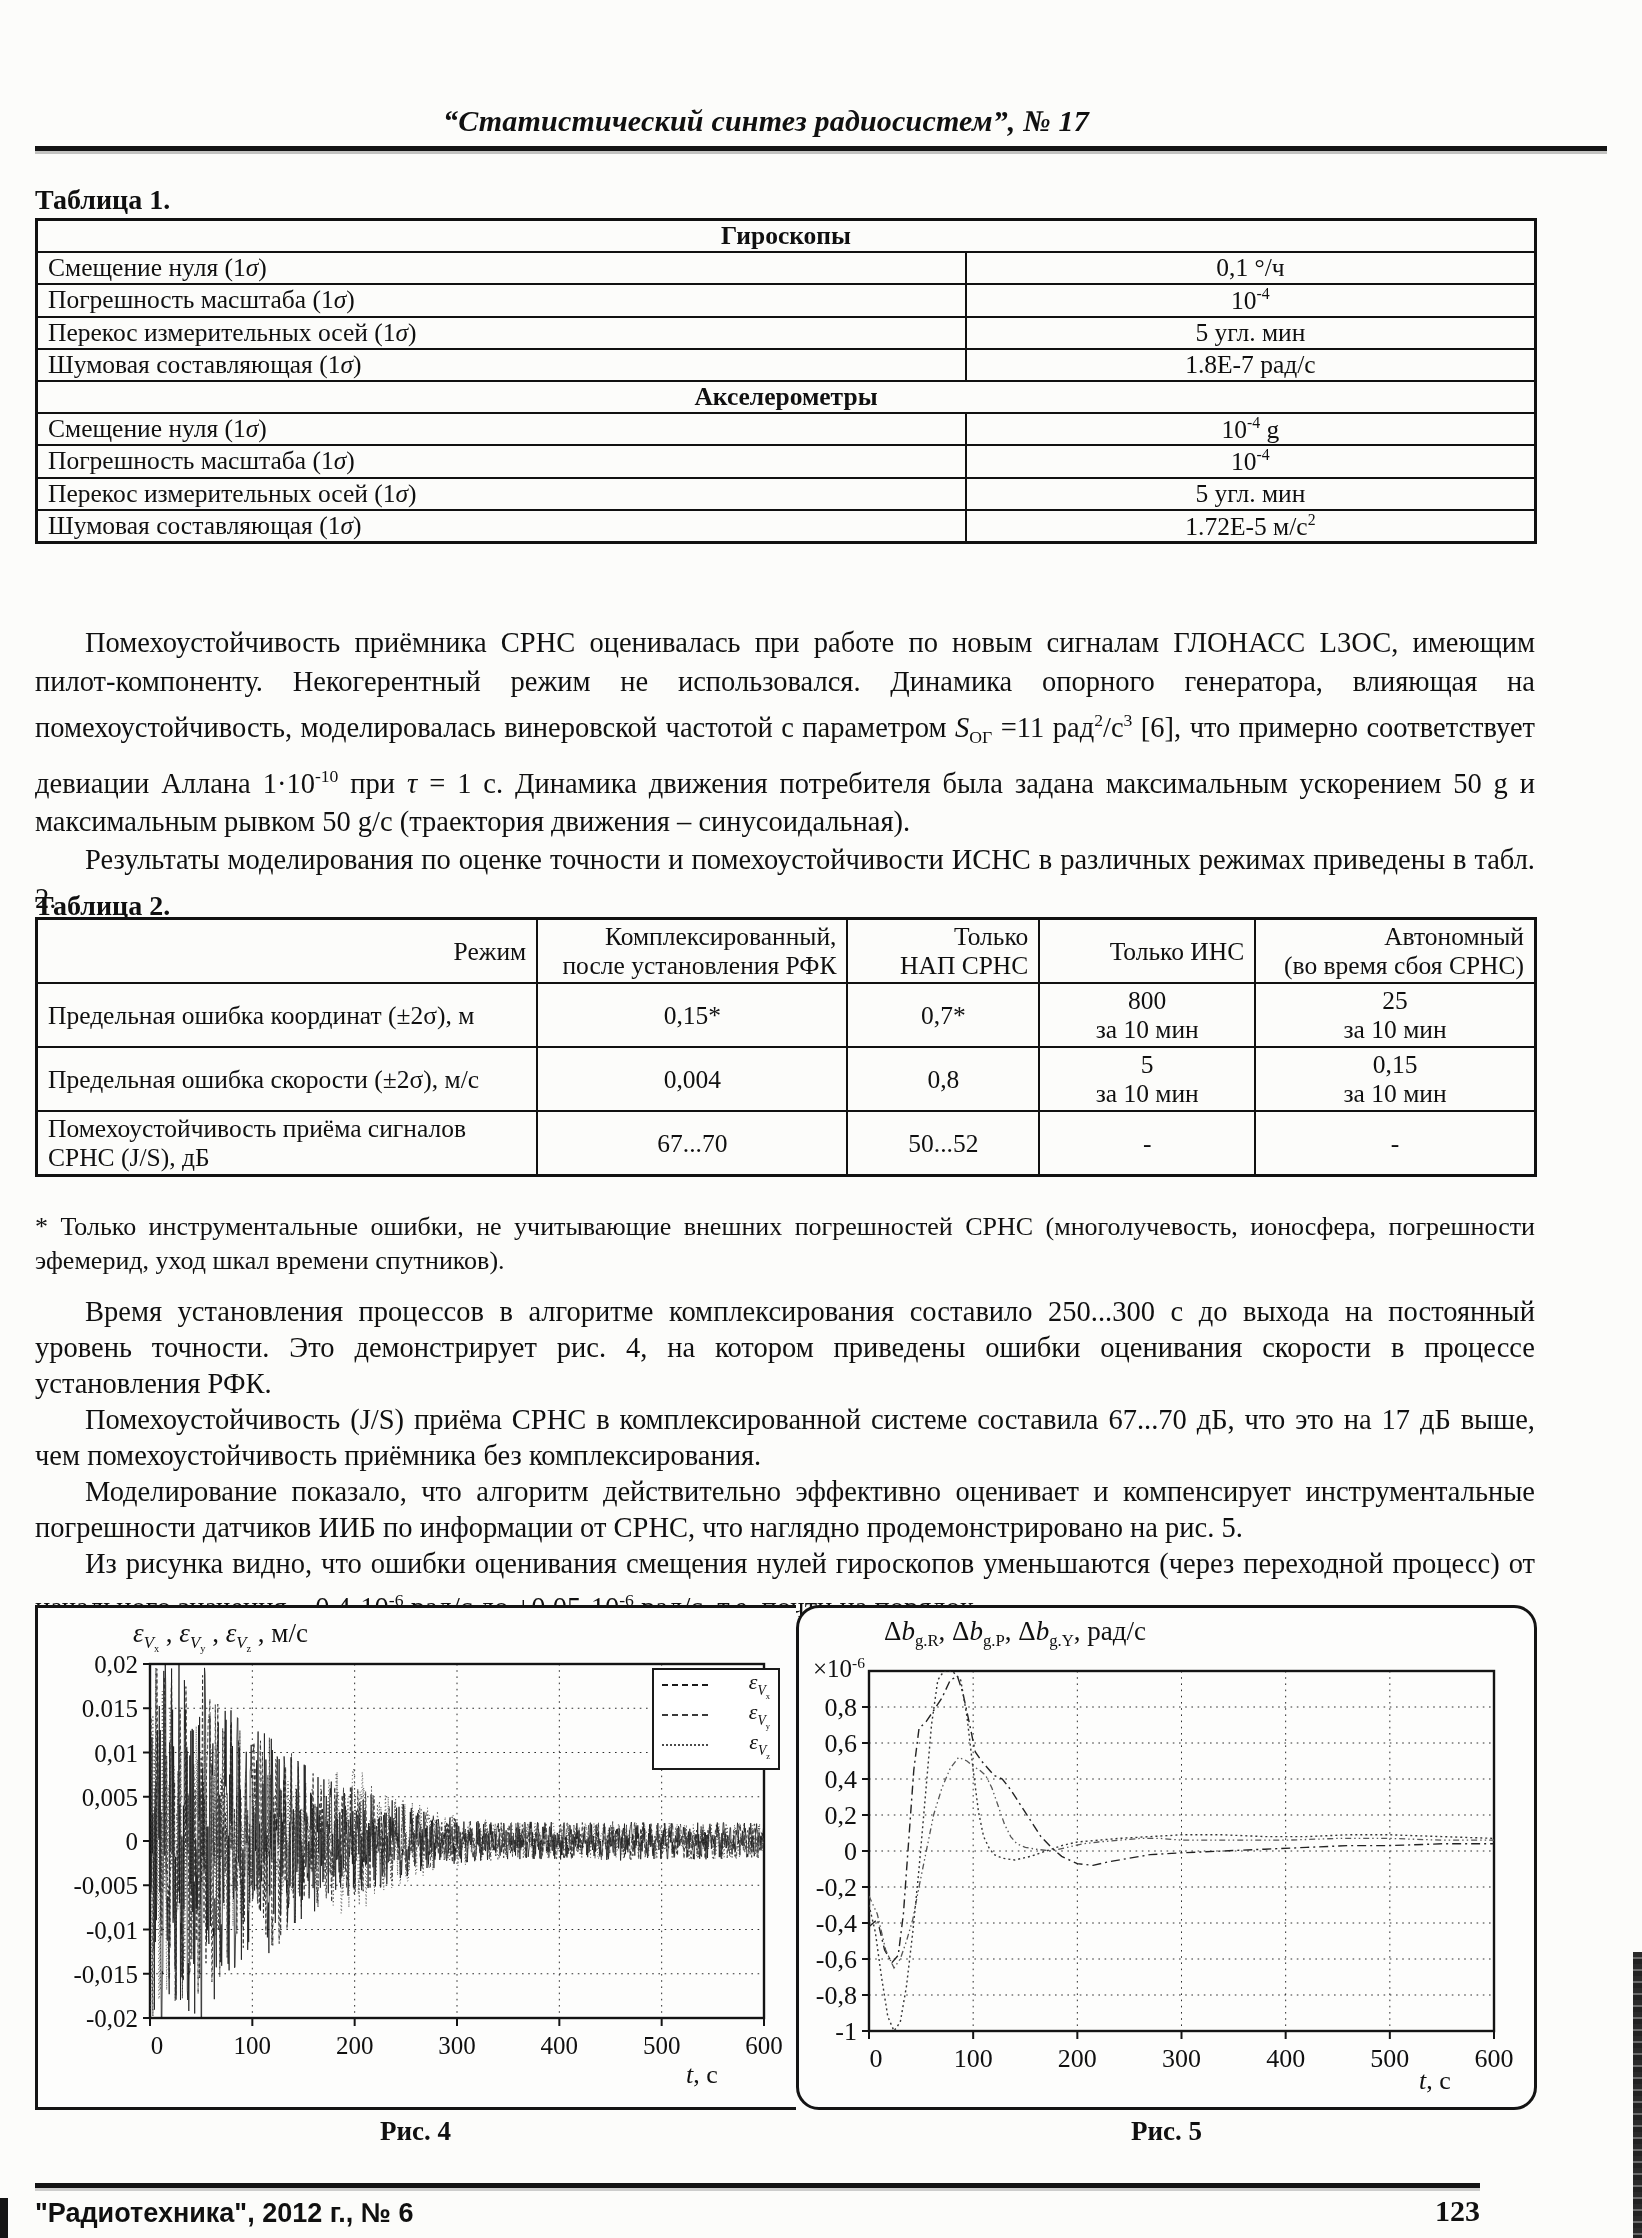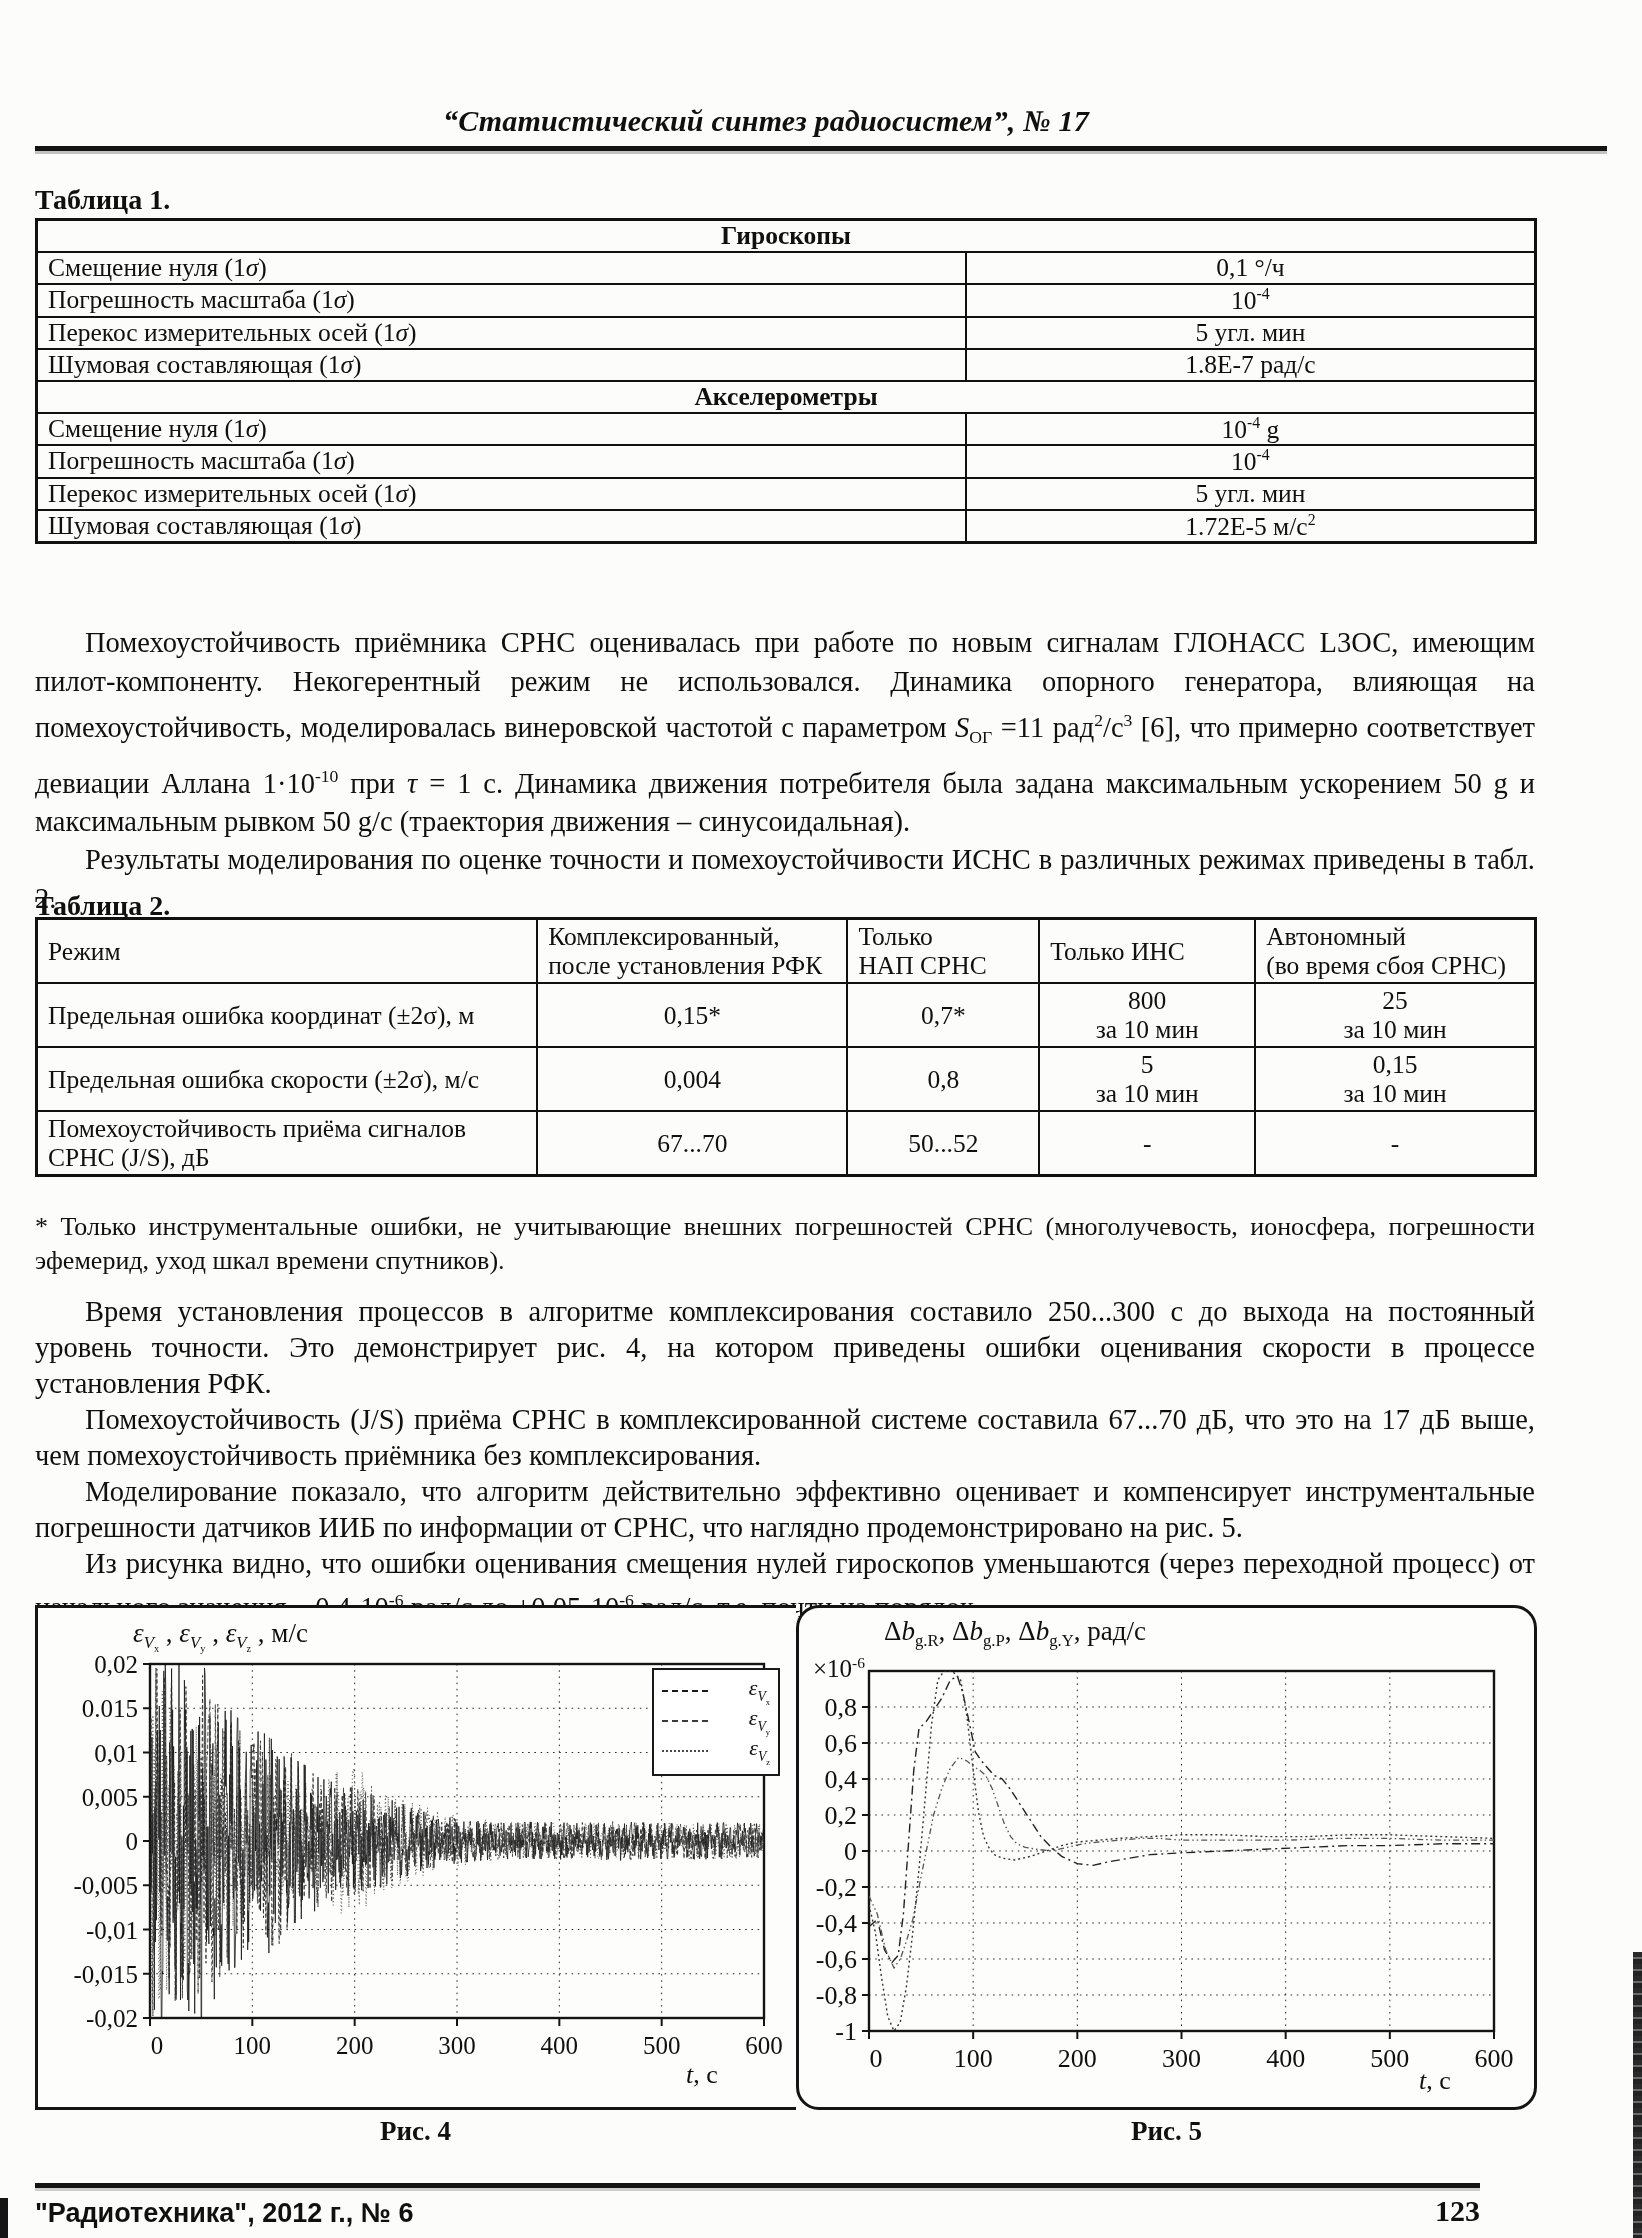--- a/index.html
+++ b/index.html
@@ -20,21 +20,21 @@
   #t2-label{top:890px;left:35px;}
   
   table{border-collapse:collapse;table-layout:fixed;}
   .t1{top:218px;left:35px;width:1502px;font-size:25.5px;border:3px solid #111;}
   .t1 td{border:2px solid #111;height:30px;padding:0 10px;vertical-align:middle;}
   .t1 td.hdr{text-align:center;}
   .t1 td.sec{text-align:center;font-weight:700;}
   .t1 td.val{text-align:center;}
   .t2{top:917px;left:35px;width:1502px;font-size:25.5px;line-height:29px;border:3px solid #111;}
   .t2 td{border:2.5px solid #111;padding:2px 10px;vertical-align:middle;}
-  .t2 td.hdr{text-align:left;height:54px;}
+  .t2 td.hdr{text-align:right;height:54px;}
   .t2 td.lbl{text-align:left;height:52px;}
   .t2 td.val{text-align:center;height:52px;}
   .footnote{top:1210px;left:35px;width:1500px;font-size:26px;line-height:34px;text-align:justify;}
   
   .paras{left:35px;width:1500px;font-size:28.5px;}
   #paras-top{top:624px;line-height:38.5px;}
   #paras-bottom{top:1294px;line-height:36px;}
   .paras p{margin:0;text-indent:50px;text-align:justify;}
   sup{font-size:.62em;} sub{font-size:.62em;}
   
@@ -43,21 +43,21 @@
   #fig4box{width:914px;border-right:none;}
   #fig5box{width:741px;border-left:3px solid #141414;border-radius:23px;}
   .figtitle{position:absolute;font-size:27px;z-index:2;white-space:nowrap;}
   #fig4-title{left:95px;top:10px;}
   #fig5-title{left:85px;top:8px;}
   .figscale{position:absolute;left:14px;top:46px;font-size:25px;z-index:2;}
   .figxlabel{position:absolute;font-size:26px;z-index:2;}
   #fig4-xlabel{left:648px;top:452px;}
   #fig5-xlabel{left:620px;top:458px;}
   .legend{position:absolute;right:16px;top:60px;width:128px;z-index:3;border:2px solid #1a1a1a;
-    background:#fff;padding:6px 8px 8px 8px;box-sizing:border-box;}
+    background:#fff;padding:0 8px 8px 8px;box-sizing:border-box;}
   .leg-row{display:flex;align-items:center;justify-content:space-between;height:30px;}
   .leg-line{display:inline-block;width:46px;height:0;}
   .leg-line.solid{border-top:2px dashed #1a1a1a;}
   .leg-line.dashed{border-top:2px dashed #3a3a3a;}
   .leg-line.dotted{border-top:2px dotted #4a4a4a;}
   .leg-lab{font-size:22px;}
   .caption{top:2116px;text-align:center;font-weight:700;font-size:27px;}
   #cap4{left:35px;width:761px;}
   #cap5{left:796px;width:741px;}
   

